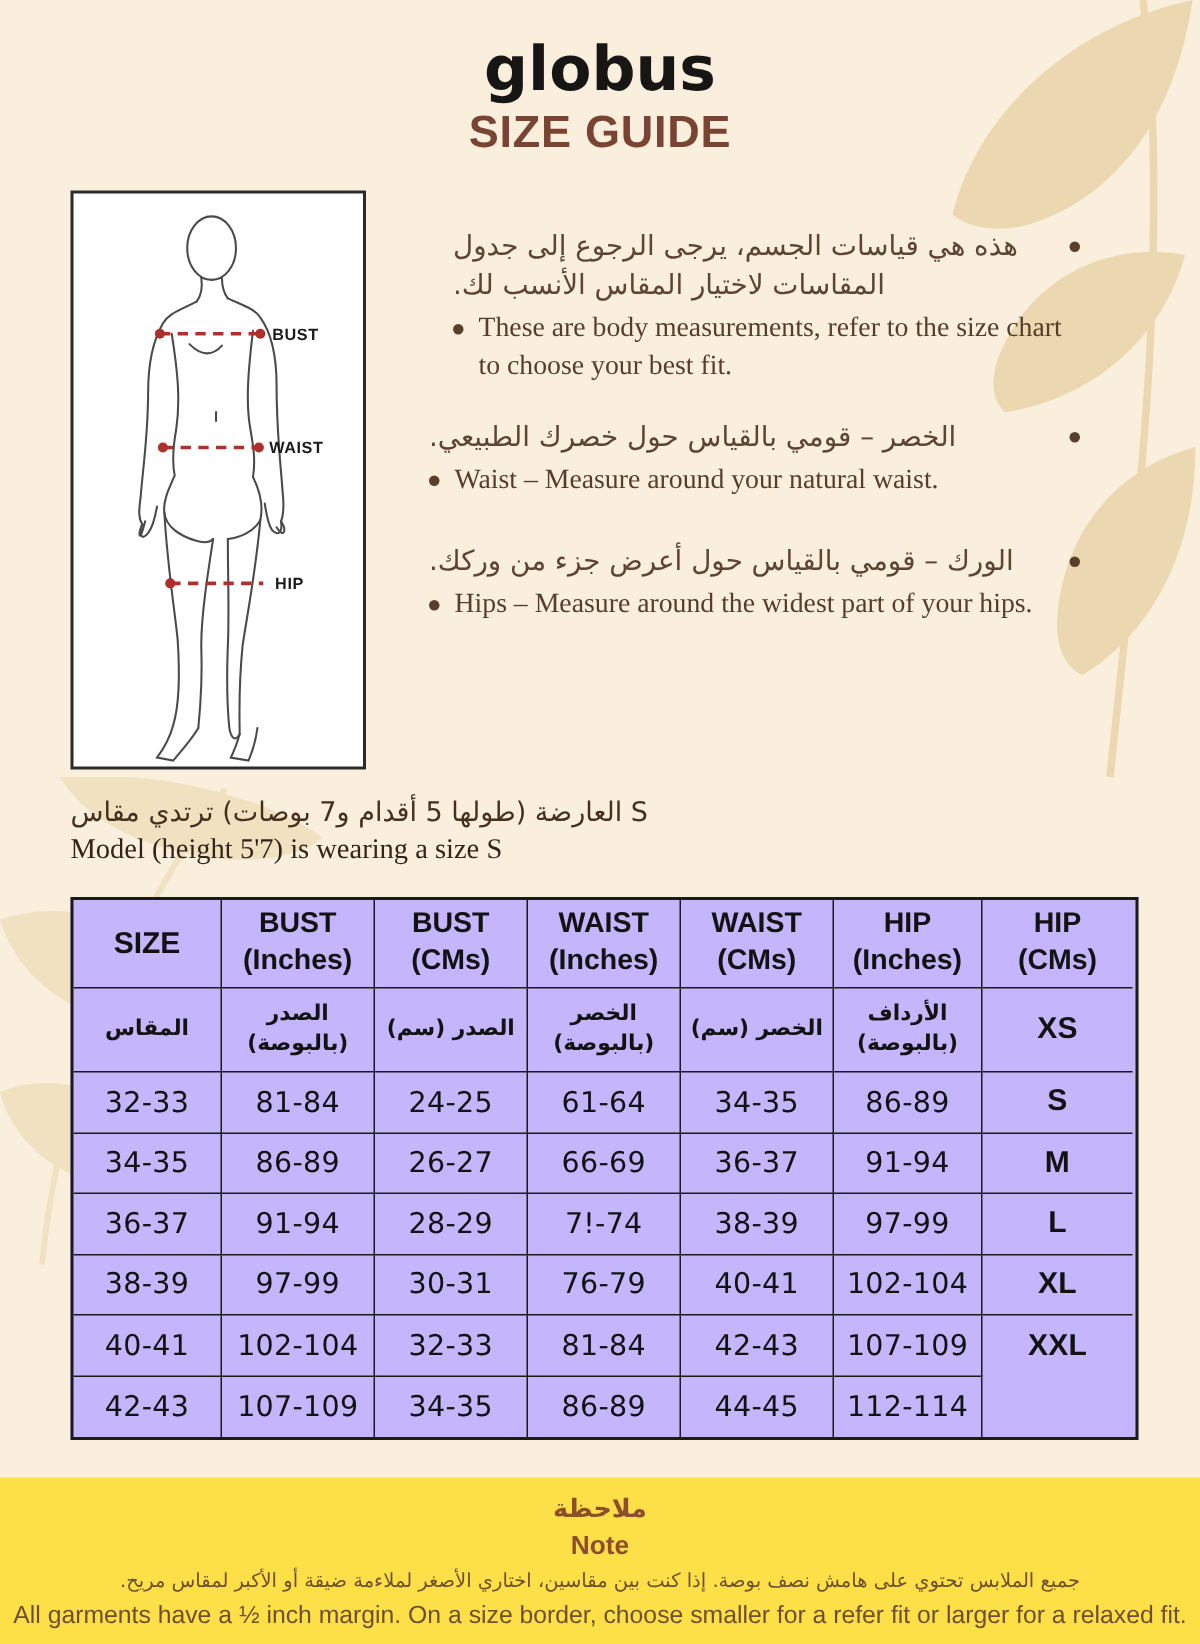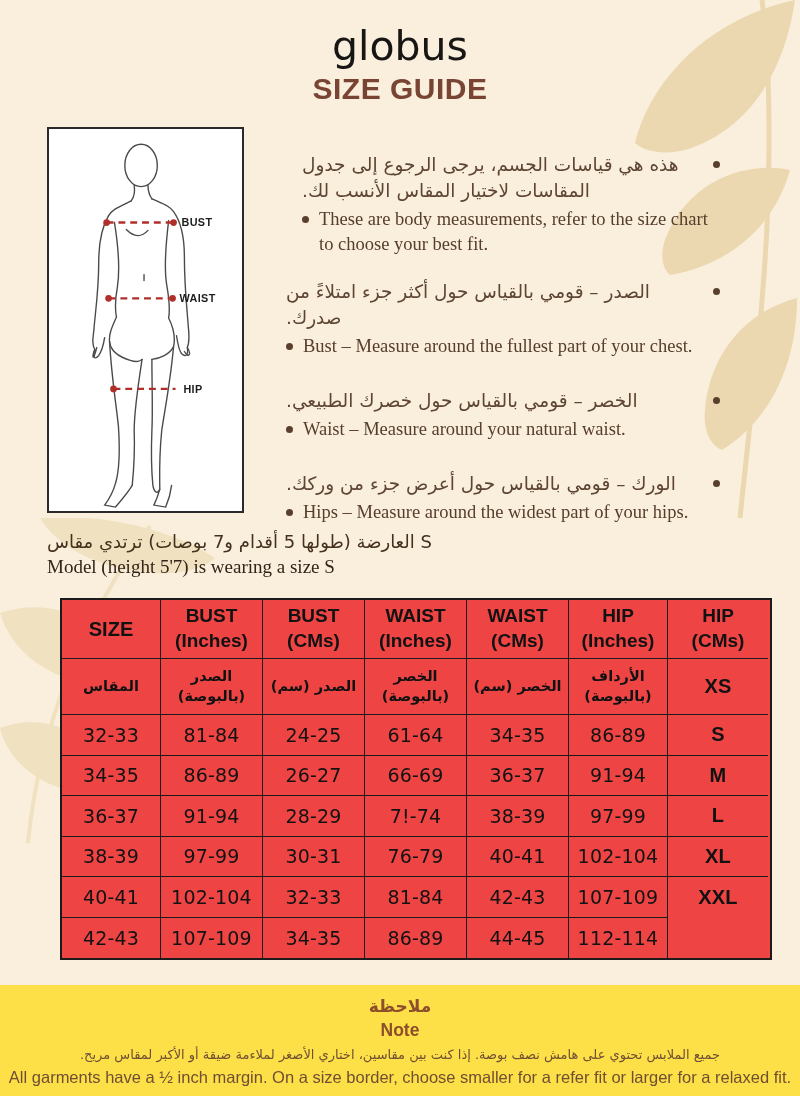--- a/index.html
+++ b/index.html
@@ -3,21 +3,21 @@
 <meta charset="utf-8">
 <style>
   html,body{margin:0;padding:0;}
   .page{position:relative;width:800px;height:1096px;background:#f9efdc;overflow:hidden;
         font-family:"DejaVu Sans",sans-serif;}
   .decor{position:absolute;z-index:0;}
   .content{position:relative;z-index:1;}
 
   
   .brand{position:absolute;top:22px;left:0;width:800px;text-align:center;
-         font-family:"DejaVu Sans",sans-serif;font-size:41px;font-weight:400;
+         font-family:"DejaVu Sans",sans-serif;font-size:41px;font-weight:700;
          color:#181614;letter-spacing:0px;}
   .guide-title{position:absolute;top:72px;left:0;width:800px;text-align:center;
          font-family:"Liberation Sans","DejaVu Sans",sans-serif;font-size:30px;font-weight:800;
          color:#7a4434;letter-spacing:0.5px;}
 
   
   .figure-box{position:absolute;left:47px;top:127px;width:197px;height:386px;
          background:#ffffff;border:2px solid #2a2a2a;box-sizing:border-box;}
   .figure-box svg{display:block;width:100%;height:100%;}
   .measure-label{font-family:"Liberation Sans","DejaVu Sans",sans-serif;font-size:11px;
@@ -35,21 +35,21 @@
   .b-row.en .txt{flex:1;margin-left:10px;font-family:"Liberation Serif","DejaVu Serif",serif;
          font-size:18.5px;line-height:25px;color:#573d2b;}
 
   
   .model-note{position:absolute;left:47px;top:529px;width:430px;}
   .model-note .ar{font-size:18px;line-height:25px;color:#44301d;font-family:"DejaVu Sans",sans-serif;}
   .model-note .en{font-size:19px;line-height:25px;color:#33241a;
          font-family:"Liberation Serif","DejaVu Serif",serif;}
 
   
-  .size-table{position:absolute;left:60px;top:598px;width:708px;background:#ef4444;
+  .size-table{position:absolute;left:47px;top:598px;width:708px;background:#c4b5fd;
          border:2px solid #1b1b1b;box-sizing:content-box;
          display:grid;grid-template-columns:99px 102px 102px 102px 102px 99px 100px;
          grid-template-rows:59px 56px;grid-auto-rows:40.5px;}
   .size-table .td{border-right:1.5px solid #1b1b1b;border-bottom:1.5px solid #1b1b1b;
          display:flex;align-items:center;justify-content:center;text-align:center;
          color:#121212;box-sizing:border-box;}
   .size-table .td:nth-child(7n){border-right:none;}
   .size-table .td.last-row{border-bottom:none;}
   .th-en{font-family:"Liberation Sans","DejaVu Sans",sans-serif;font-weight:bold;
          font-size:19px;line-height:1.3;white-space:pre-line;}
@@ -146,30 +146,20 @@
         <div class="b-row ar">
           <span class="dot"></span>
           <div class="txt" dir="rtl">هذه هي قياسات الجسم، يرجى الرجوع إلى جدول المقاسات لاختيار المقاس الأنسب لك.</div>
         </div>
         <div class="b-row en">
           <span class="dot"></span>
           <div class="txt">These are body measurements, refer to the size chart to choose your best fit.</div>
         </div>
       </div>
 
-      <div class="b-item">
-        <div class="b-row ar">
-          <span class="dot"></span>
-          <div class="txt" dir="rtl">الصدر – قومي بالقياس حول أكثر جزء امتلاءً من صدرك.</div>
-        </div>
-        <div class="b-row en">
-          <span class="dot"></span>
-          <div class="txt">Bust – Measure around the fullest part of your chest.</div>
-        </div>
-      </div>
 
       <div class="b-item">
         <div class="b-row ar">
           <span class="dot"></span>
           <div class="txt" dir="rtl">الخصر – قومي بالقياس حول خصرك الطبيعي.</div>
         </div>
         <div class="b-row en">
           <span class="dot"></span>
           <div class="txt">Waist – Measure around your natural waist.</div>
         </div>

